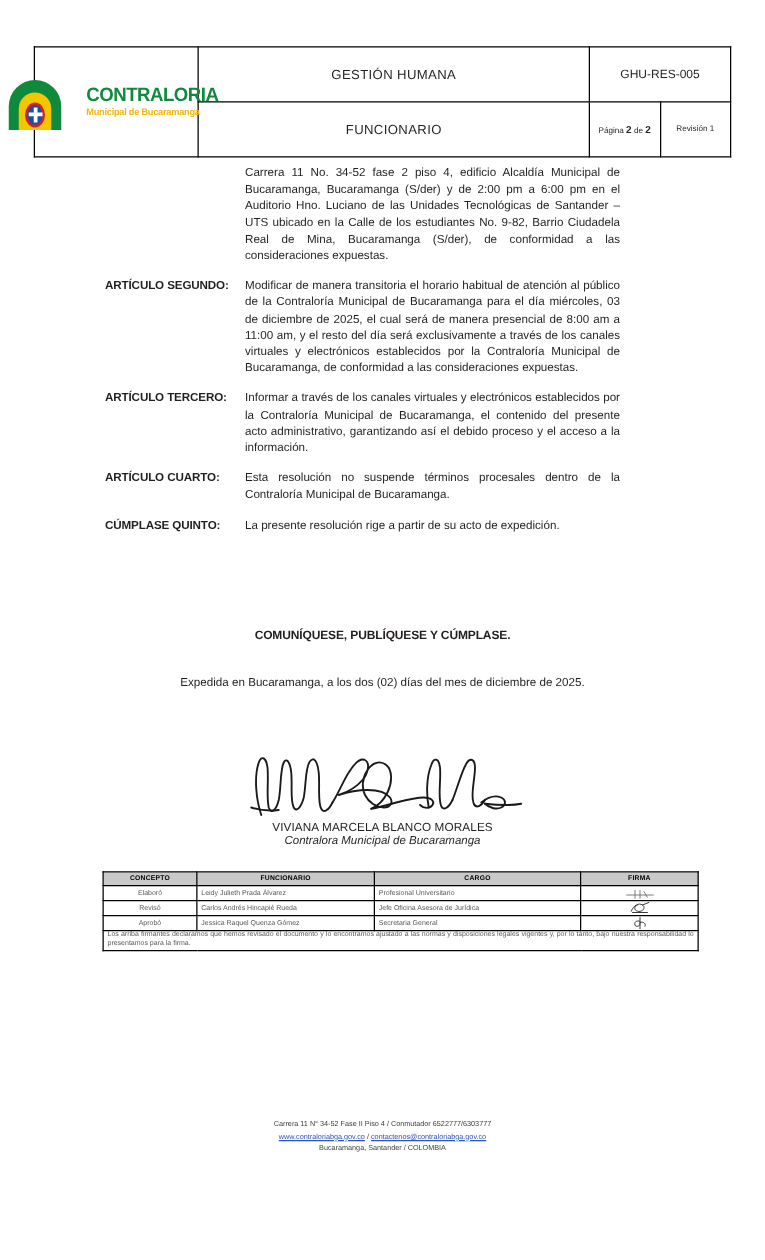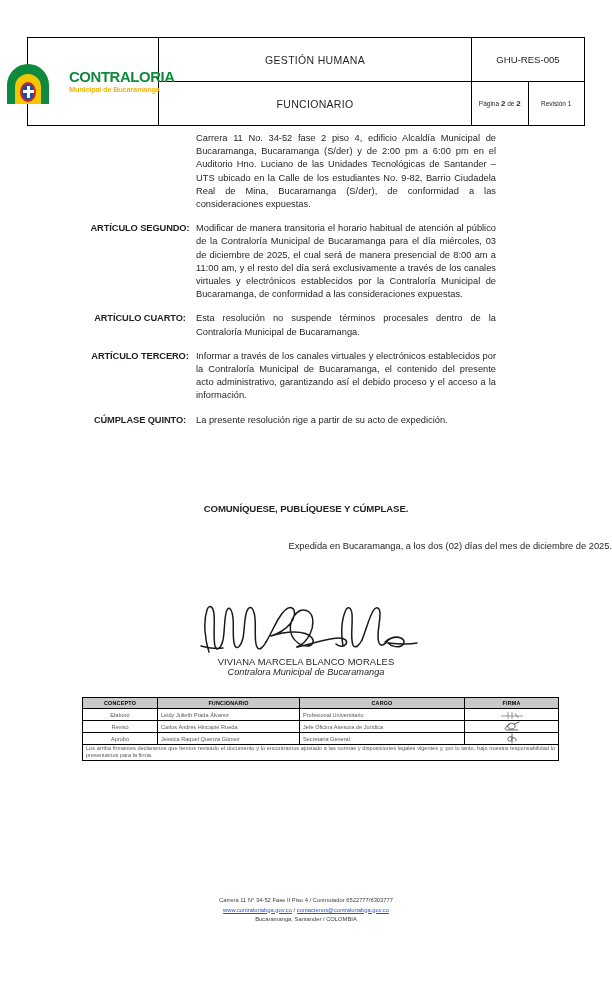--- a/index.html
+++ b/index.html
@@ -140,21 +140,21 @@
     align-items: flex-start;
     margin-bottom: 11px;
     padding-left: 84px;
     padding-right: 116px;
   }
   .art-label {
     width: 112px;
     flex: none;
     font-size: 9.3px;
     font-weight: bold;
-    text-align: center;
+    text-align: left;
     line-height: 13.2px;
     letter-spacing: -0.1px;
   }
   .art-text {
     flex: 1;
     font-size: 9.3px;
     line-height: 13.2px;
     text-align: justify;
     text-justify: inter-word;
   }
@@ -169,21 +169,21 @@
     text-align: center;
     font-size: 9.6px;
     font-weight: bold;
     letter-spacing: -0.1px;
   }
   .expedida {
     position: absolute;
     left: 0;
     top: 541px;
     width: 612px;
-    text-align: right;
+    text-align: center;
     font-size: 9.3px;
   }
 
   
   .sig-block {
     position: absolute;
     left: 0;
     top: 600px;
     width: 612px;
     text-align: center;
@@ -309,27 +309,27 @@
     <div class="art-label"></div>
     <div class="art-text">Carrera 11 No. 34-52 fase 2 piso 4, edificio Alcaldía Municipal de Bucaramanga, Bucaramanga (S/der) y de 2:00 pm a 6:00 pm en el  Auditorio Hno. Luciano de las Unidades Tecnológicas de Santander – UTS ubicado en la Calle de los estudiantes No. 9-82, Barrio Ciudadela Real de Mina, Bucaramanga (S/der), de conformidad a las consideraciones expuestas.</div>
   </div>
 
   <div class="art-row">
     <div class="art-label">ARTÍCULO SEGUNDO:</div>
     <div class="art-text">Modificar de manera transitoria el horario habitual de atención al público de la Contraloría Municipal de Bucaramanga para el día miércoles, 03 de diciembre de 2025, el cual será de manera presencial de 8:00 am a 11:00 am, y el resto del día será exclusivamente a través de los canales virtuales y electrónicos establecidos por la Contraloría Municipal de Bucaramanga, de conformidad a las consideraciones expuestas.</div>
   </div>
 
   <div class="art-row">
+    <div class="art-label">ARTÍCULO TERCERO:</div>
+    <div class="art-text">Informar a través de los canales virtuales y electrónicos establecidos por la Contraloría Municipal de Bucaramanga, el contenido del presente acto administrativo, garantizando así el debido proceso y el acceso a la información.</div>
+  </div>
+
+  <div class="art-row">
     <div class="art-label">ARTÍCULO CUARTO:</div>
     <div class="art-text">Esta resolución no suspende términos procesales dentro de la Contraloría Municipal de Bucaramanga.</div>
-  </div>
-
-  <div class="art-row">
-    <div class="art-label">ARTÍCULO TERCERO:</div>
-    <div class="art-text">Informar a través de los canales virtuales y electrónicos establecidos por la Contraloría Municipal de Bucaramanga, el contenido del presente acto administrativo, garantizando así el debido proceso y el acceso a la información.</div>
   </div>
 
   <div class="art-row">
     <div class="art-label">CÚMPLASE QUINTO:</div>
     <div class="art-text">La presente resolución rige a partir de su acto de expedición.</div>
   </div>
 
 </div>
 
 <div class="closing">COMUNÍQUESE, PUBLÍQUESE Y CÚMPLASE.</div>

